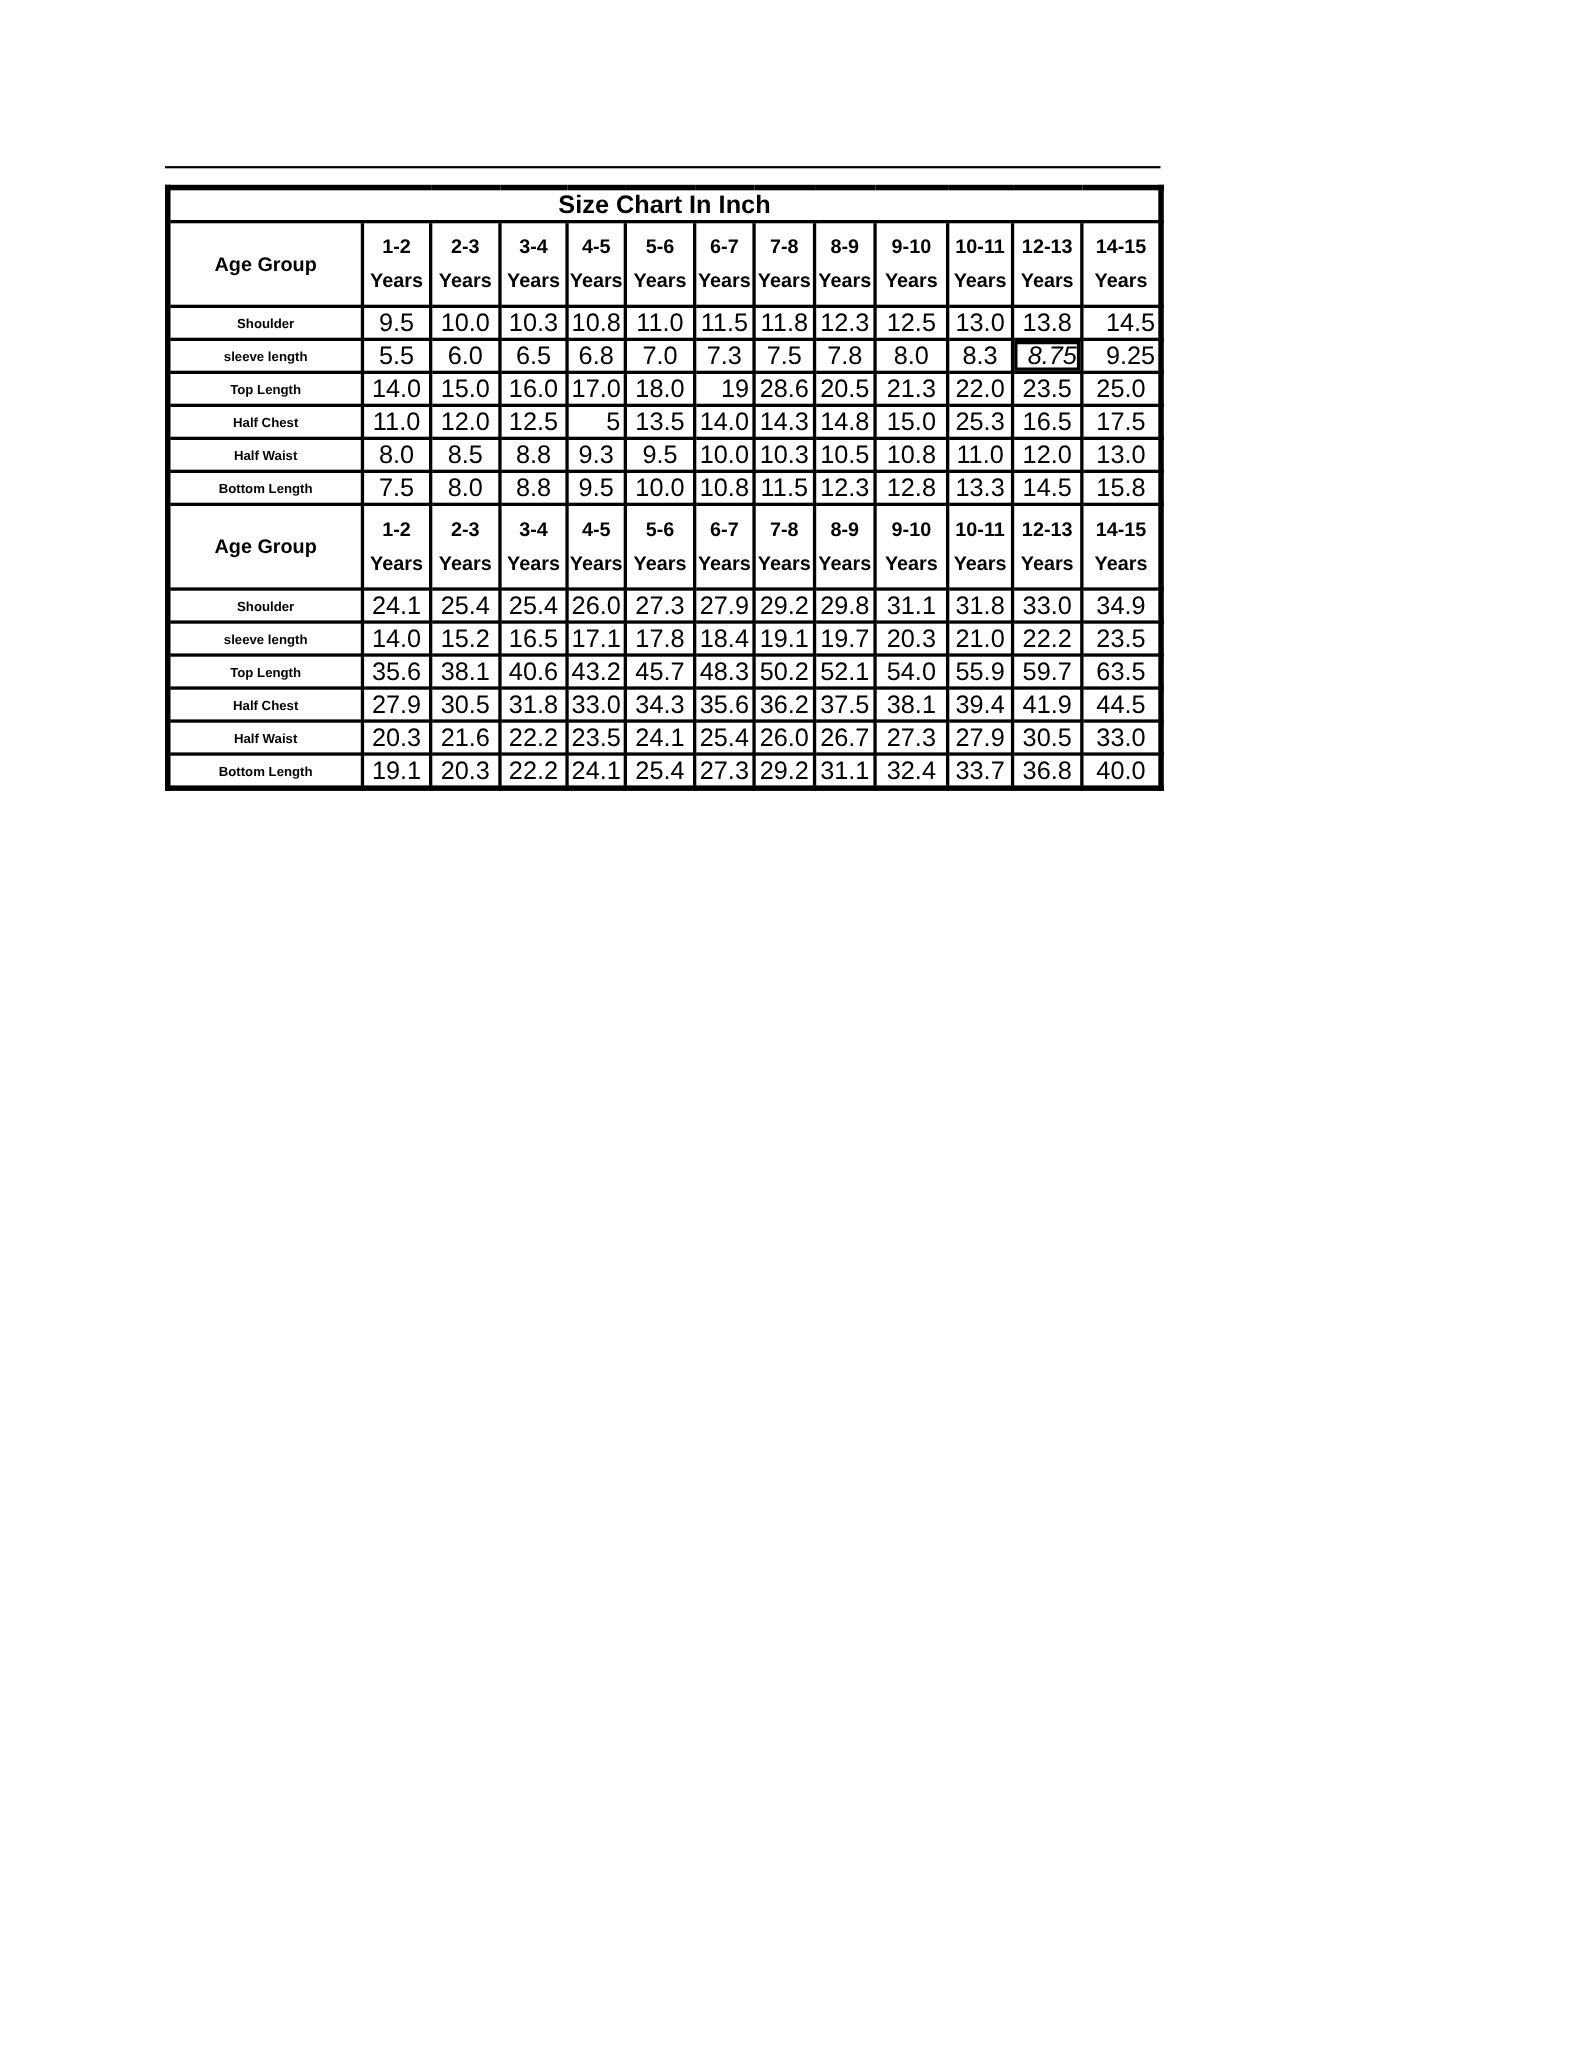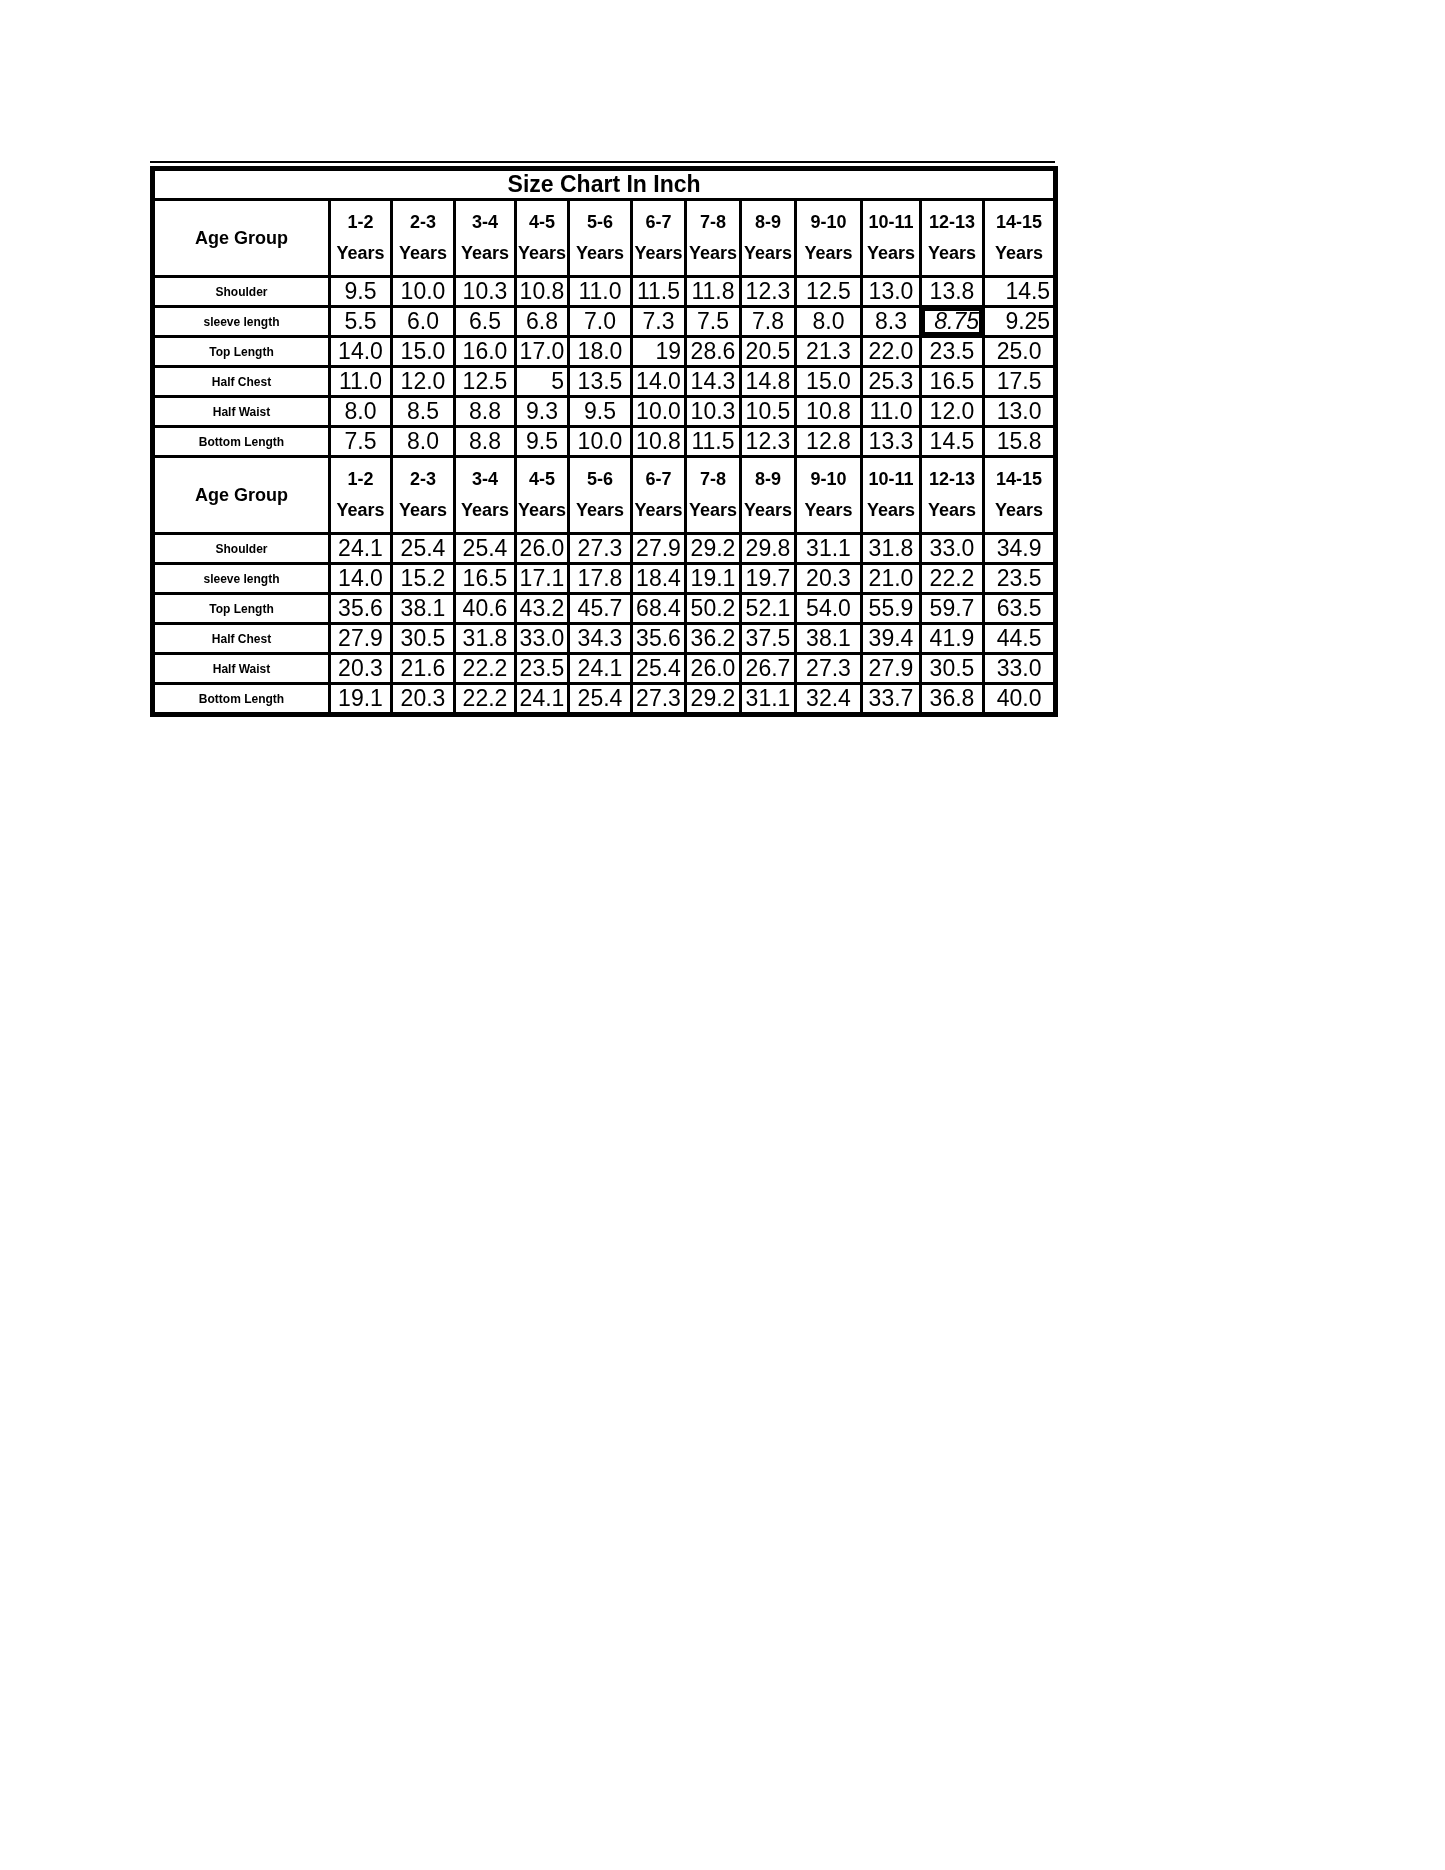--- a/index.html
+++ b/index.html
@@ -10,24 +10,24 @@
   body {
     width: 1445px;
     height: 1870px;
     position: relative;
     font-family: "Liberation Sans", sans-serif;
     color: #000;
   }
   .chart-wrap {
     position: absolute;
     left: 150px;
-    top: 161px;
+    top: 151px;
     width: 905px;
     border-top: 2px solid #000;   
-    padding-top: 3px;
+    padding-top: 15px;
   }
   table.size-table {
     border-collapse: collapse;
     table-layout: fixed;
     width: 905px;
     border: 5px solid #000;
   }
   table.size-table td {
     border: 3px solid #000;
     text-align: center;
@@ -318,21 +318,21 @@
           <td class="val">22.2</td>
           <td class="val">23.5</td>
         </tr>
         <tr>
           <td class="lbl">Top Length</td>
           <td class="val">35.6</td>
           <td class="val">38.1</td>
           <td class="val">40.6</td>
           <td class="val">43.2</td>
           <td class="val">45.7</td>
-          <td class="val">68.4</td>
+          <td class="val">48.3</td>
           <td class="val">50.2</td>
           <td class="val">52.1</td>
           <td class="val">54.0</td>
           <td class="val">55.9</td>
           <td class="val">59.7</td>
           <td class="val">63.5</td>
         </tr>
         <tr>
           <td class="lbl">Half Chest</td>
           <td class="val">27.9</td>

